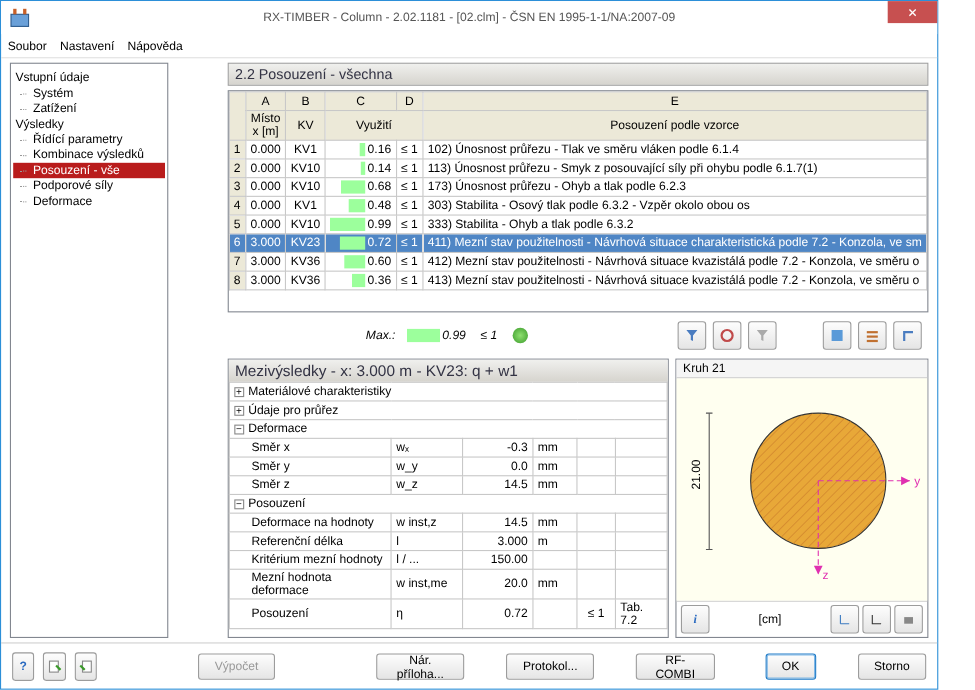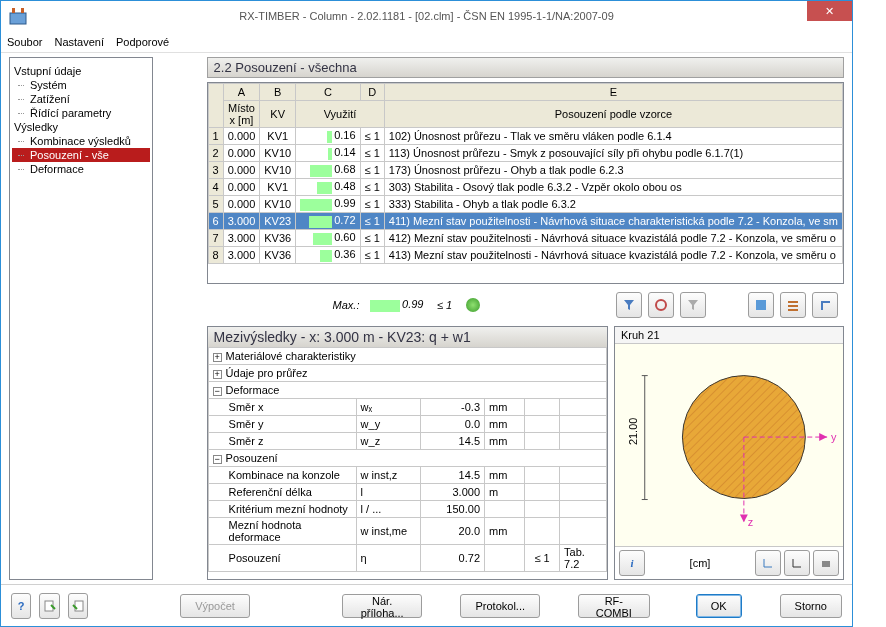--- a/index.html
+++ b/index.html
@@ -69,32 +69,33 @@
       </svg>
     <span>RX-TIMBER - Column - 2.02.1181 - [02.clm] - ČSN EN 1995-1-1/NA:2007-09</span>
     <div class="close">
         <span>✕</span>
       </div>
   </div>
 
   <div class="menubar">
     <span>Soubor</span>
     <span>Nastavení</span>
-    <span>Podporové</span>
+    <span>Nápověda</span>
   </div>
 
   <div class="content">
     <div class="tree">
       <div class="tree-item root">Vstupní údaje</div>
       <div class="tree-item sub">Systém</div>
       <div class="tree-item sub">Zatížení</div>
+      <div class="tree-item root">Výsledky</div>
       <div class="tree-item sub">Řídící parametry</div>
-      <div class="tree-item root">Výsledky</div>
       <div class="tree-item sub">Kombinace výsledků</div>
       <div class="tree-item sub selected">Posouzení - vše</div>
+      <div class="tree-item sub">Podporové síly</div>
       <div class="tree-item sub">Deformace</div>
     </div>
 
     <div class="main">
       <div class="heading">2.2 Posouzení - všechna</div>
 
       <div class="grid">
         <table>
           <tbody>
               <tr>
@@ -263,21 +264,21 @@
                   <td></td>
                 </tr>
               </tbody>
             <tbody>
                 <tr>
                   <td colspan="6"><span class="expand">−</span><span>Posouzení</span></td>
                 </tr>
             </tbody>
               <tbody id="rows-pos">
                 <tr>
-                  <td class="lab indent">Kombinace na konzole</td>
+                  <td class="lab indent">Deformace na hodnoty</td>
                   <td class="sym">w inst,z</td>
                   <td class="val">14.5</td>
                   <td class="unit">mm</td>
                   <td style="text-align:center;width:50px"></td>
                   <td style="width:60px"></td>
                 </tr>
                 <tr>
                   <td class="lab indent">Referenční délka</td>
                   <td class="sym">l</td>
                   <td class="val">3.000</td>

